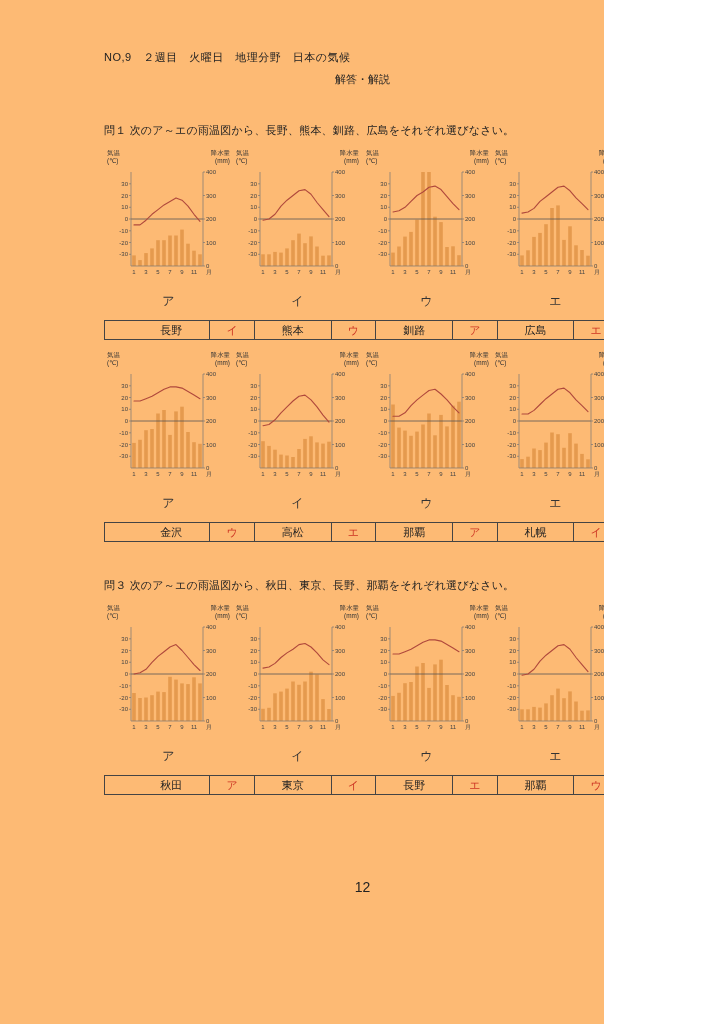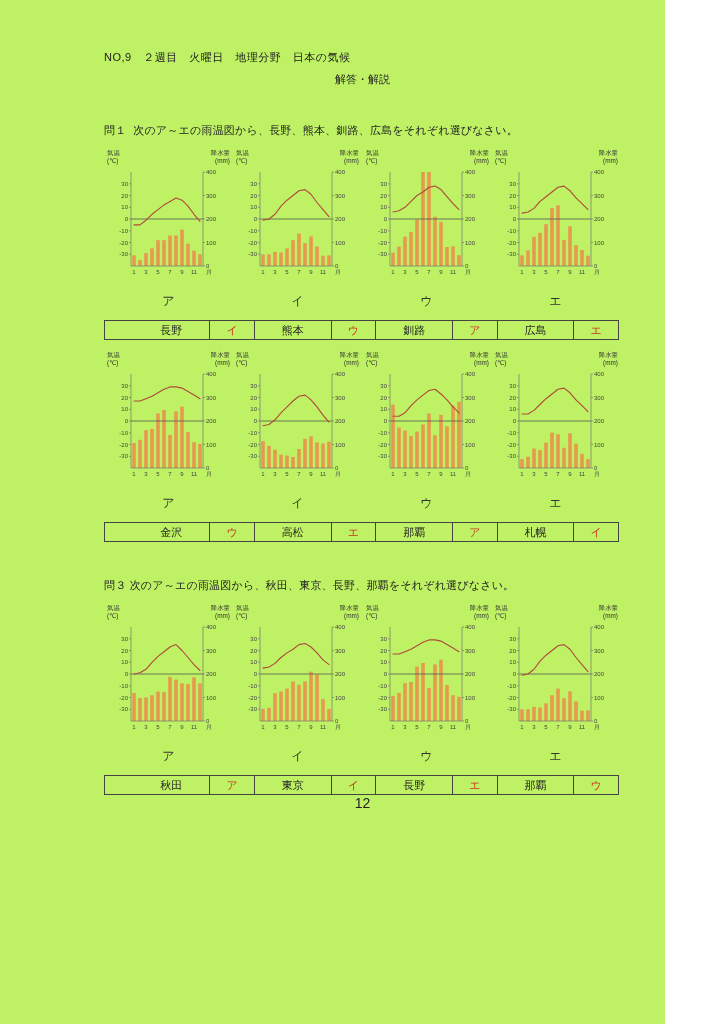--- a/index.html
+++ b/index.html
@@ -1,34 +1,34 @@
 <!DOCTYPE html>
 <html><head>
 <meta charset="utf-8">
 <style>
   html,body{margin:0;padding:0;background:#ffffff;}
   .page{
-    position:relative;width:665px;height:1024px;background:#bef264;
+    position:relative;width:604px;height:1024px;background:#fdba74;
     font-family:"Liberation Sans","DejaVu Sans",sans-serif;color:#222;overflow:hidden;
   }
   .content{position:absolute;left:104px;top:50px;width:517px;}
   .hdr{font-size:11px;letter-spacing:.5px;}
   .hdr-r{font-size:11px;text-align:center;margin-top:7px;}
   .qtitle{font-size:11px;margin-top:36px;letter-spacing:.2px;}
-  .qtitle.first{font-family:Liberation Mono, monospace;}
+  .qtitle.first{}
   .charts{display:flex;justify-content:space-between;margin-top:8px;}
   .chart-slot{width:129px;}
   .kana-row{display:flex;margin-top:5px;}
   .kana{width:129px;text-align:center;font-size:12px;color:#333;}
   .ans-table{display:flex;margin-top:10px;border:1px solid #444;width:515px;box-sizing:border-box;height:20px;padding-left:28px;}
   .cell{border-left:1px solid #444;text-align:center;font-size:11px;line-height:18px;box-sizing:border-box;}
   .cell:first-child{border-left:none;}
   .cell.city{width:81px;color:#222;}
   .cell.ans{width:47.7px;}
-  .pagenum{text-align:center;font-size:14px;color:#222;}
+  .pagenum{text-align:center;font-size:14px;margin-top:84px;color:#222;}
   svg text{font-family:"Liberation Sans","DejaVu Sans",sans-serif;}
   .t-ax{font-size:6.4px;fill:#333;}
   .t-tick{font-size:6px;fill:#444;}
   .a-end{text-anchor:end;}
   .a-mid{text-anchor:middle;}
 </style>
 </head>
 <body>
 
 <div class="page">

